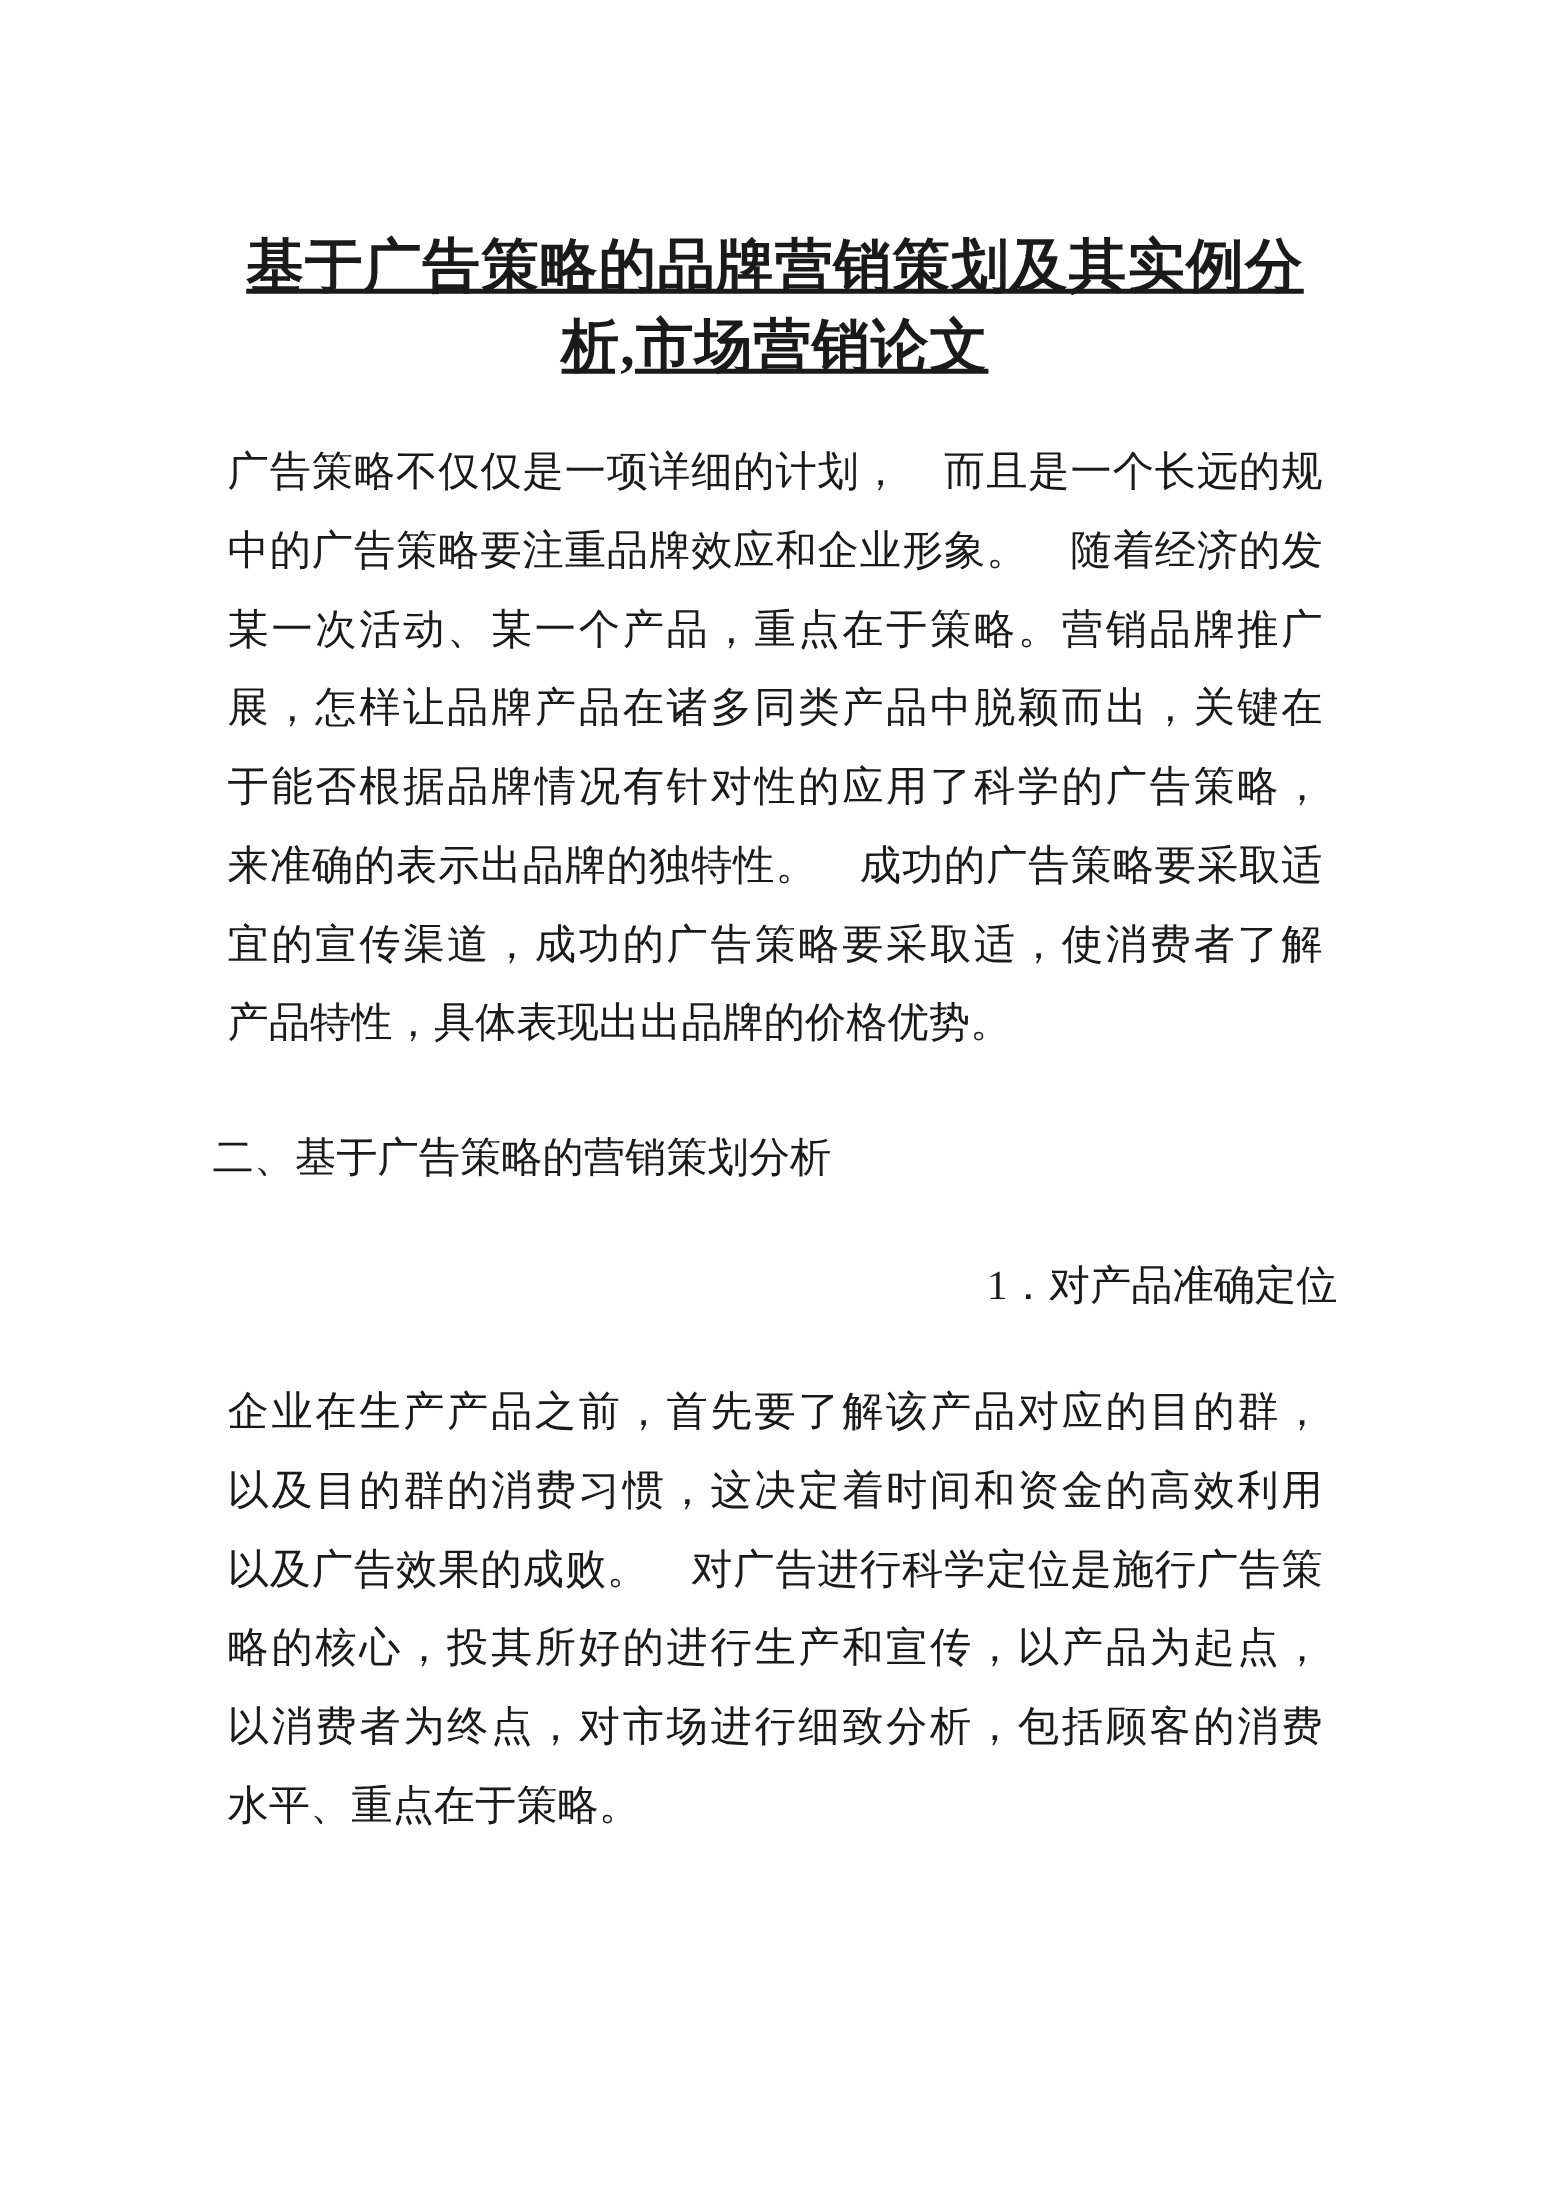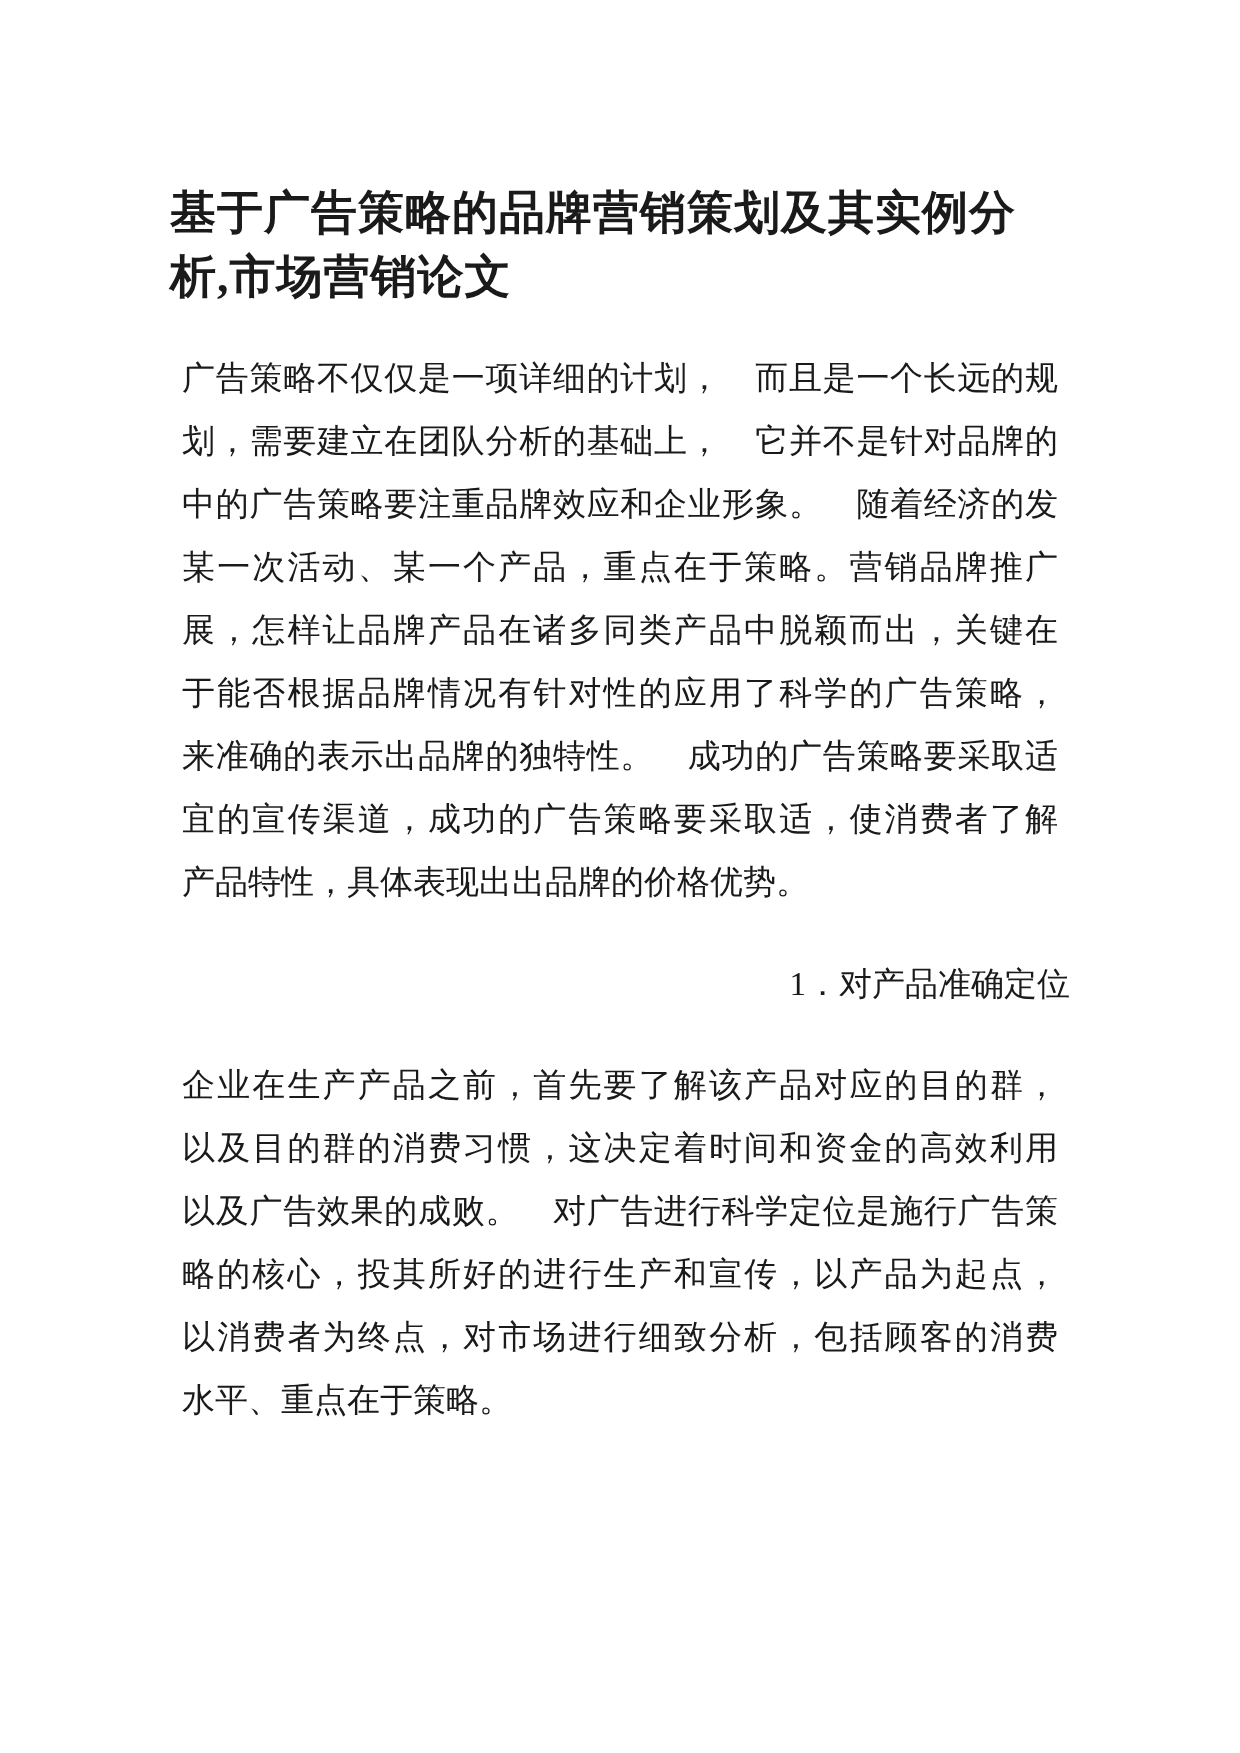--- a/index.html
+++ b/index.html
@@ -22,22 +22,23 @@
     background: #ffffff;
   }
   .title {
     margin: 0;
     font-size: 46px;
     font-weight: bold;
     line-height: 64px;
     letter-spacing: 1px;
   }
   .title-line {
-    text-align: left;
+    text-align: center;
     white-space: nowrap;
+    text-decoration: underline;
   }
   .para {
     margin: 12px;
     font-size: 33px;
     line-height: 63px;
   }
   .para-1 { margin-top: 38px; }
   .line {
     text-align: justify;
     text-align-last: justify;
@@ -64,30 +65,30 @@
 
 <div class="page">
 
   <h1 class="title">
     <div class="title-line">基于广告策略的品牌营销策划及其实例分</div>
     <div class="title-line">析,市场营销论文</div>
   </h1>
 
   <div class="para para-1">
     <div class="line">广告策略不仅仅是一项详细的计划，　而且是一个长远的规</div>
-    <div class="line">划，需要建立在团队分析的基础上，　它并不是针对品牌的</div>
     <div class="line">中的广告策略要注重品牌效应和企业形象。　随着经济的发</div>
     <div class="line">某一次活动、某一个产品，重点在于策略。营销品牌推广</div>
     <div class="line">展，怎样让品牌产品在诸多同类产品中脱颖而出，关键在</div>
     <div class="line">于能否根据品牌情况有针对性的应用了科学的广告策略，</div>
     <div class="line">来准确的表示出品牌的独特性。　成功的广告策略要采取适</div>
     <div class="line">宜的宣传渠道，成功的广告策略要采取适，使消费者了解</div>
     <div class="line last">产品特性，具体表现出出品牌的价格优势。</div>
   </div>
 
+  <div class="heading">二、基于广告策略的营销策划分析</div>
 
   <div class="subheading">1．对产品准确定位</div>
 
   <div class="para para-2">
     <div class="line">企业在生产产品之前，首先要了解该产品对应的目的群，</div>
     <div class="line">以及目的群的消费习惯，这决定着时间和资金的高效利用</div>
     <div class="line">以及广告效果的成败。　对广告进行科学定位是施行广告策</div>
     <div class="line">略的核心，投其所好的进行生产和宣传，以产品为起点，</div>
     <div class="line">以消费者为终点，对市场进行细致分析，包括顾客的消费</div>
     <div class="line last">水平、重点在于策略。</div>

